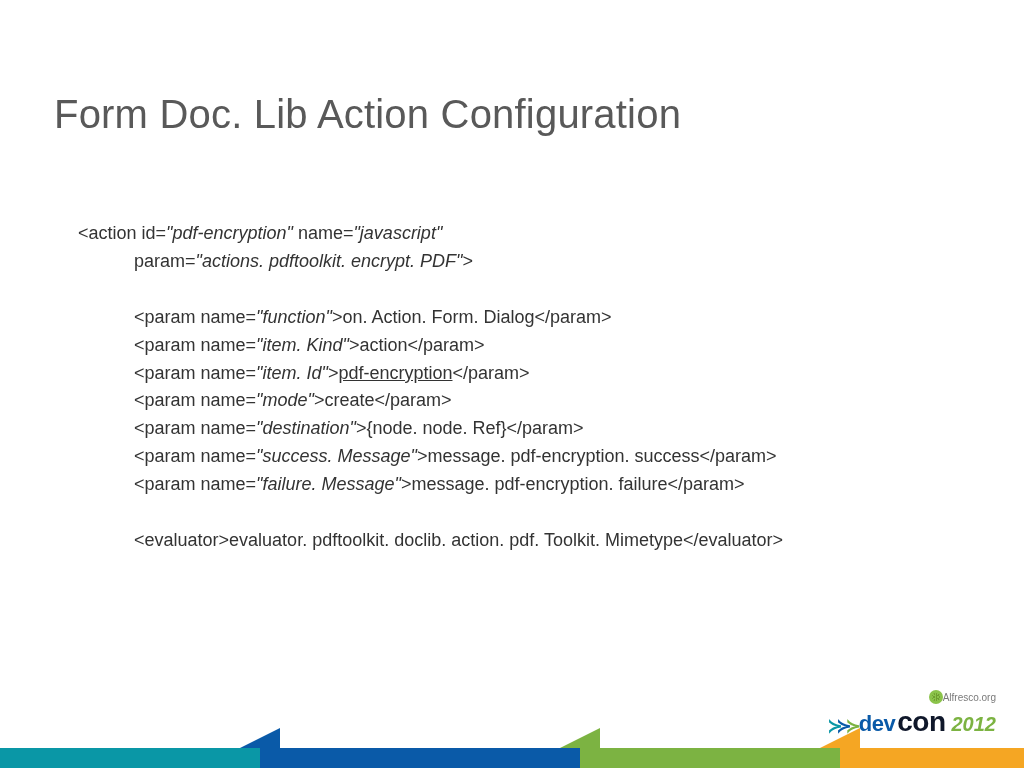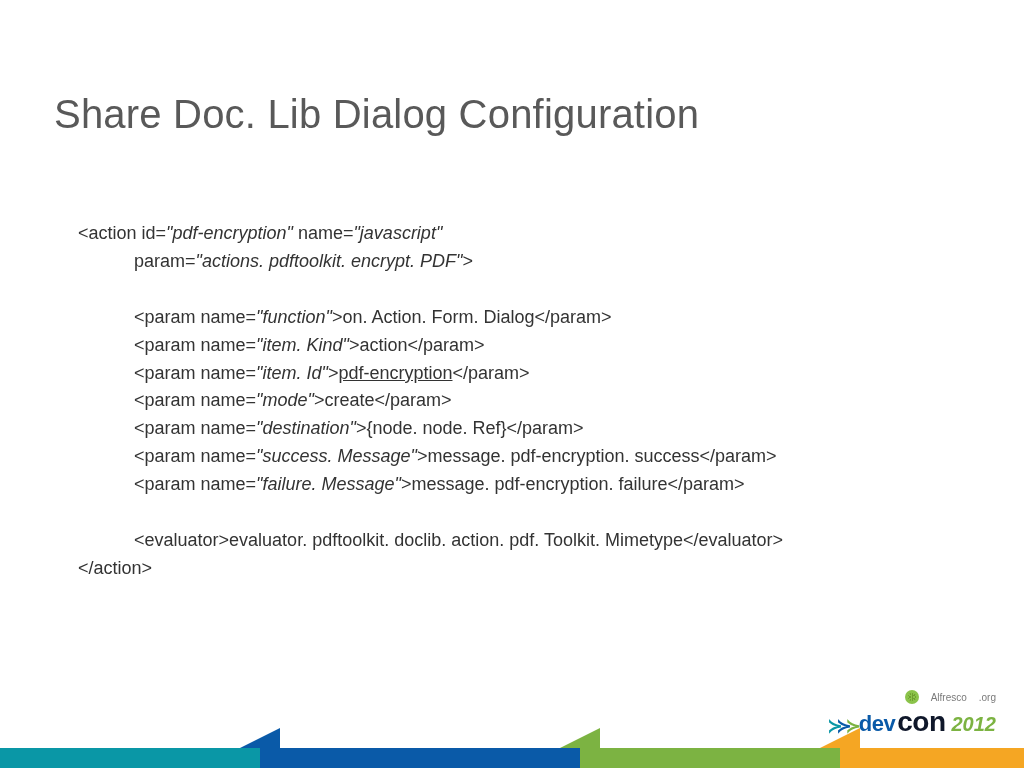--- a/index.html
+++ b/index.html
@@ -16,38 +16,38 @@
   .band { position: absolute; bottom: 0; height: 20px; }
   .band-teal   { left: 0;   width: 260px; background: #0a97a6; }
   .band-blue   { left: 260px; width: 320px; background: #0a5aa8; }
   .band-green  { left: 580px; width: 260px; background: #7cb342; }
   .band-orange { left: 840px; width: 184px; background: #f5a623; }
   .tri { position: absolute; bottom: 20px; width: 0; height: 0; border-style: solid; }
   .tri-tb { left: 240px; border-width: 0 0 20px 40px; border-color: transparent transparent #0a5aa8 transparent; }
   .tri-bg { left: 560px; border-width: 0 0 20px 40px; border-color: transparent transparent #7cb342 transparent; }
   .tri-go { left: 820px; border-width: 0 0 20px 40px; border-color: transparent transparent #f5a623 transparent; }
   .logo { position: absolute; right: 28px; bottom: 30px; text-align: right; }
-  .alfresco { font-size: 10px; color: #7a7a7a; display: flex; align-items: center; justify-content: flex-end; gap: 12px; margin-bottom: 2px; text-align: right; }
+  .alfresco { font-size: 10px; color: #7a7a7a; display: flex; align-items: center; justify-content: flex-end; gap: 0; margin-bottom: 2px; text-align: right; }
   .alfresco .dot { width: 14px; height: 14px; border-radius: 50%; background: #8bc34a; position: relative; }
   .alfresco .dot::after { content: ""; position: absolute; inset: 3px; border-radius: 50%; background: repeating-conic-gradient(#6e9e2f 0 20deg, #8bc34a 20deg 40deg); }
   .devcon { display: flex; align-items: baseline; gap: 2px; font-weight: 700; }
   .dev  { color: #0a5aa8; font-size: 22px; letter-spacing: -0.5px; text-align: center; }
   .con  { color: #0f172a; font-size: 28px; letter-spacing: -0.5px; }
   .year { color: #7cb342; font-size: 20px; font-style: italic; margin-left: 4px; }
   .chevrons { display: inline-block; transform: translateY(1px); margin-right: 2px; font-size: 18px; letter-spacing: -6px; }
   .chevrons .c1 { color: #0a97a6; }
   .chevrons .c2 { color: #0a5aa8; }
   .chevrons .c3 { color: #7cb342; }
 </style>
 </head>
 <body>
 
 <div class="slide">
 
-  <h1 class="title">Share Doc. Lib Dialog Configuration</h1>
+  <h1 class="title">Form Doc. Lib Action Configuration</h1>
 
   <div class="content">
     <div>
       <span>&lt;action id=</span><span class="italic">"pdf-encryption"</span><span> name=</span><span class="italic">"javascript"</span>
     </div>
     <div class="indent1">
       <span>param=</span><span class="italic">"actions. pdftoolkit. encrypt. PDF"</span><span>&gt;</span>
     </div>
 
     <div class="gap"></div>
@@ -70,21 +70,20 @@
     <div class="indent2">
       <span>&lt;param name=</span><span class="italic">"success. Message"</span><span>&gt;message. pdf-encryption. success&lt;/param&gt;</span>
     </div>
     <div class="indent2">
       <span>&lt;param name=</span><span class="italic">"failure. Message"</span><span>&gt;message. pdf-encryption. failure&lt;/param&gt;</span>
     </div>
 
     <div class="gap"></div>
 
     <div class="indent2">&lt;evaluator&gt;evaluator. pdftoolkit. doclib. action. pdf. Toolkit. Mimetype&lt;/evaluator&gt;</div>
-    <div>&lt;/action&gt;</div>
   </div>
 
   <div class="footer">
     <div class="band band-teal"></div>
     <div class="band band-blue"></div>
     <div class="band band-green"></div>
     <div class="band band-orange"></div>
     <div class="tri tri-tb"></div>
     <div class="tri tri-bg"></div>
     <div class="tri tri-go"></div>

